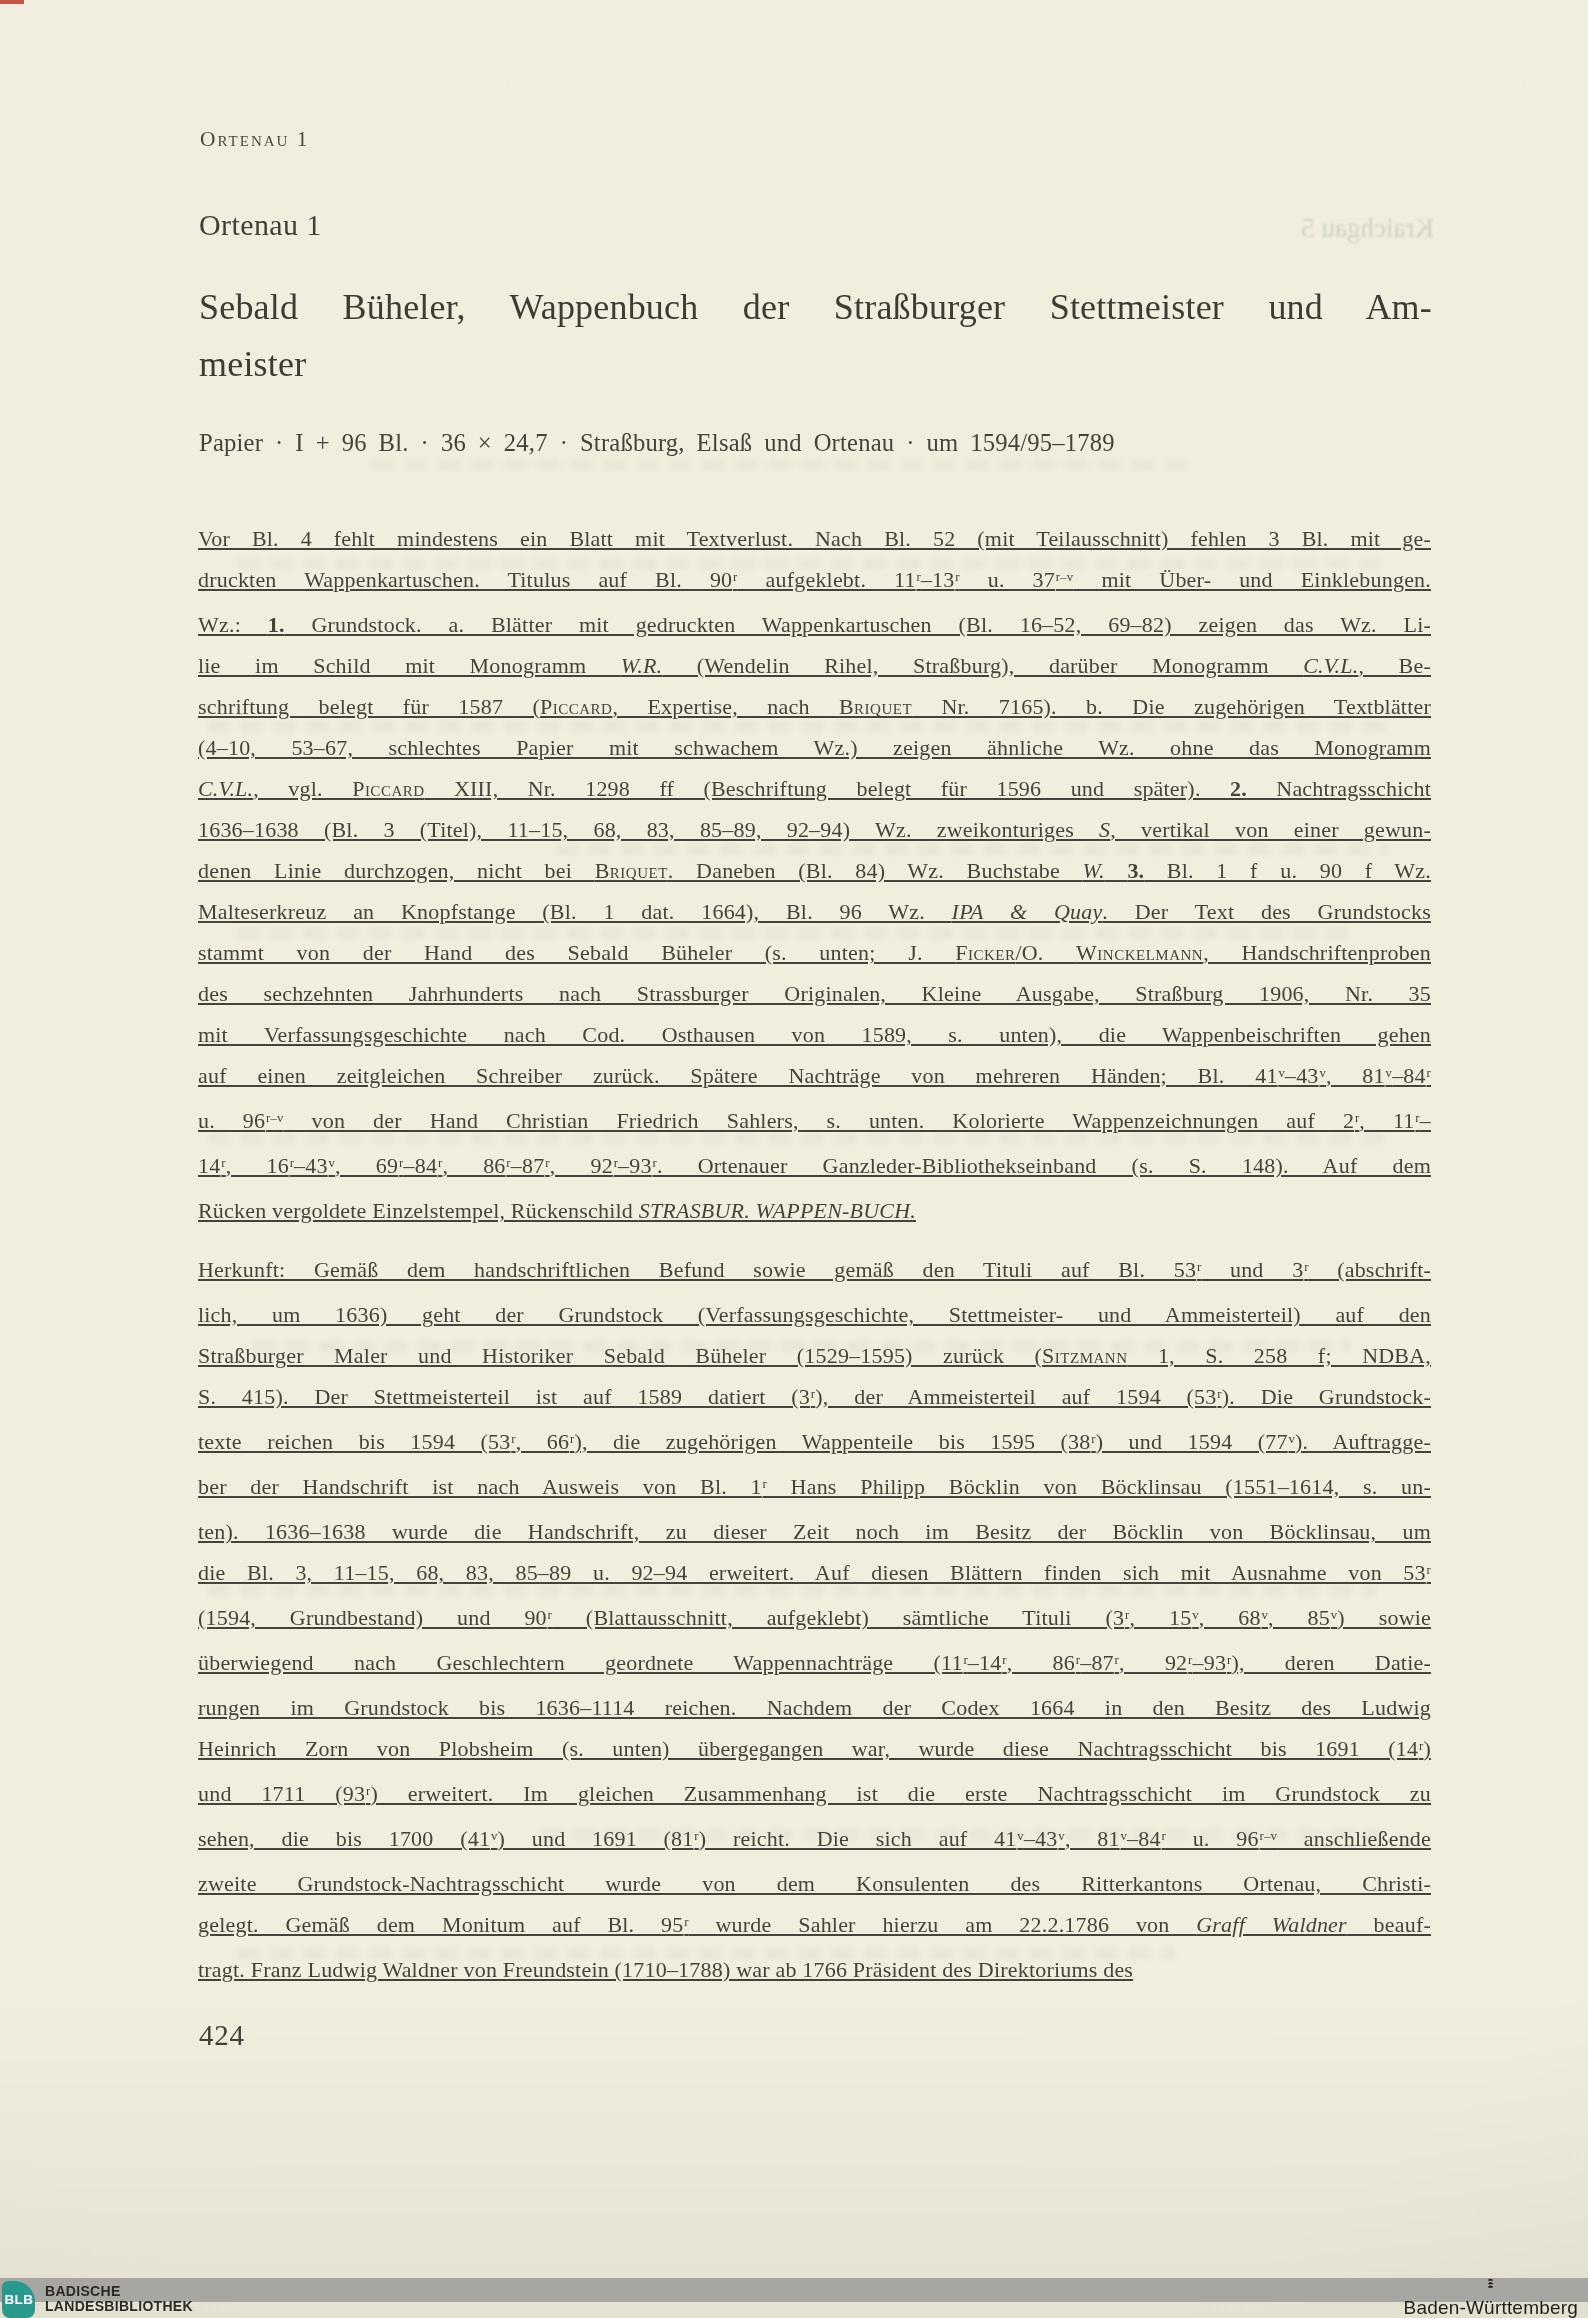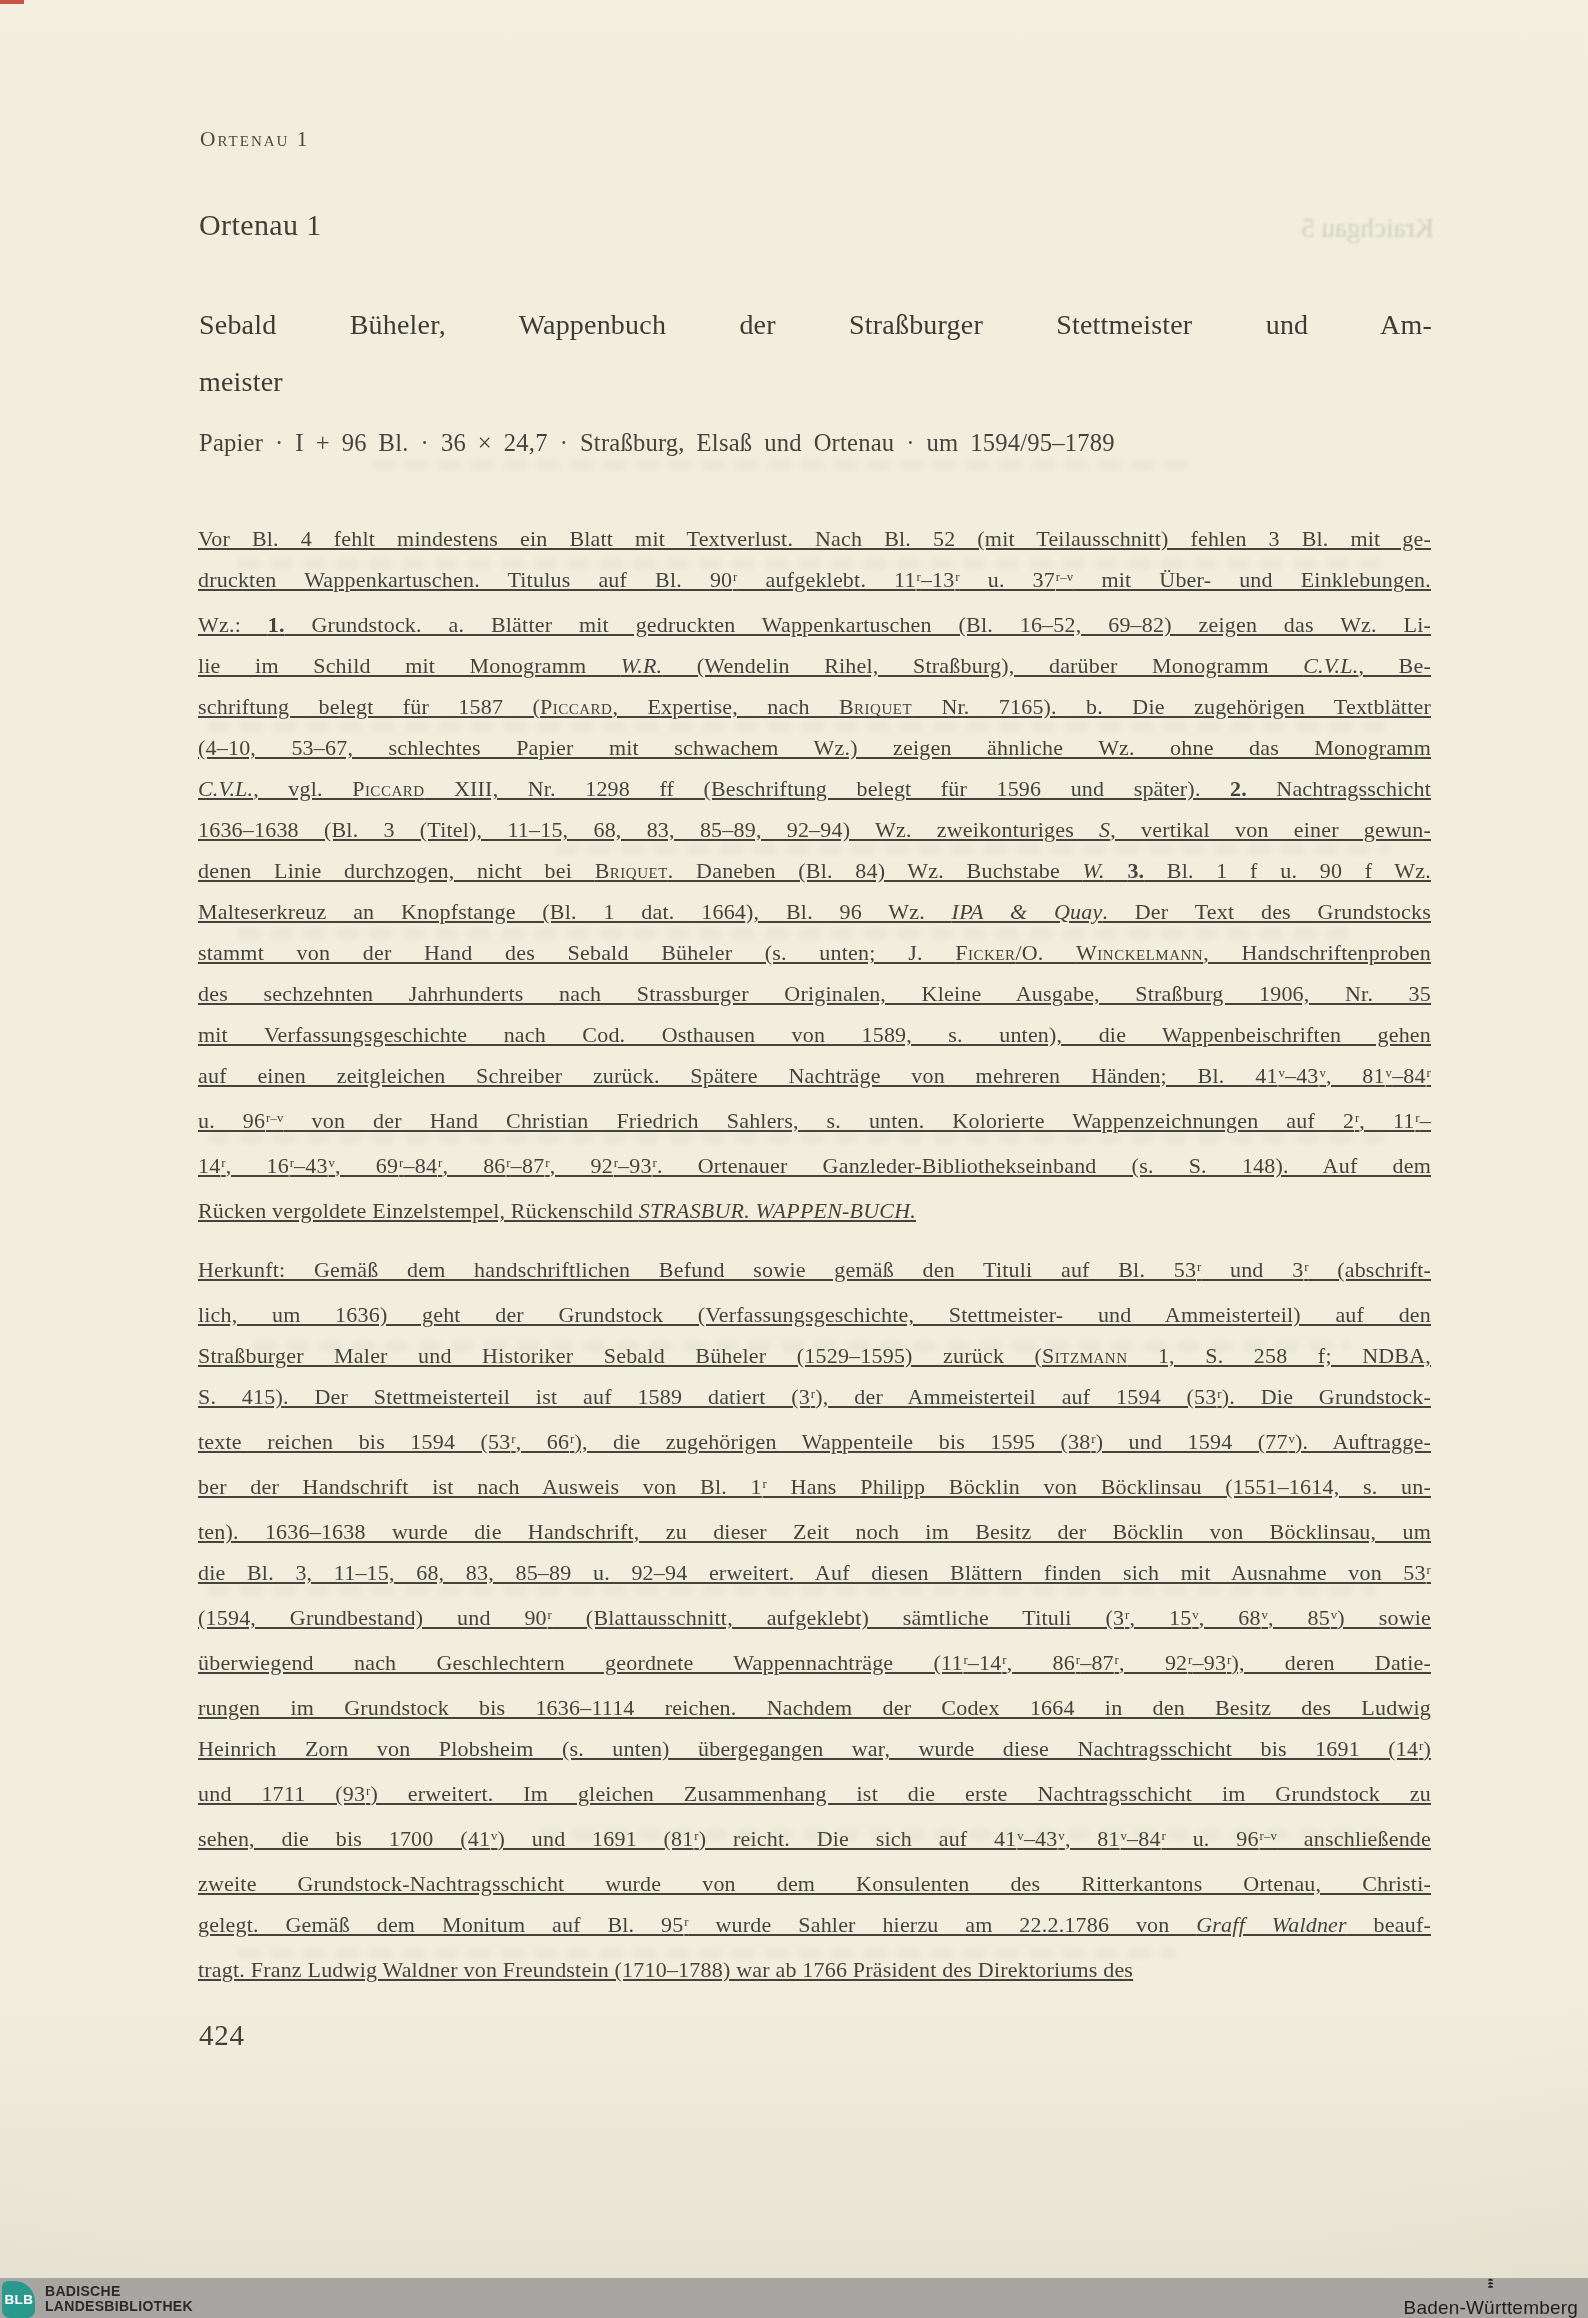--- a/index.html
+++ b/index.html
@@ -19,22 +19,22 @@
   .corner-mark{position:absolute;left:0;top:0;width:24px;height:4px;background:#bf3a2b;opacity:.85;}
   .running-head{
     position:absolute;left:200px;top:127px;
     font-variant:small-caps;font-size:21.4px;letter-spacing:2px;color:#4a4940;
   }
   .heading{
     position:absolute;left:199px;top:208px;
     font-size:30px;color:#403f37;letter-spacing:0.4px;
   }
   .title-block{
-    position:absolute;left:199px;top:296px;width:1233px;
-    font-size:28px;line-height:57px;color:#3d3c34;letter-spacing:0.2px;
+    position:absolute;left:199px;top:279px;width:1233px;
+    font-size:36px;line-height:57px;color:#3d3c34;letter-spacing:0.2px;
   }
   .metadata-line{
     position:absolute;left:199px;top:429px;width:1271px;
     font-size:24.6px;color:#45443c;word-spacing:5.6px;letter-spacing:0.2px;
   }
   .para{
     position:absolute;left:198px;width:1233px;
     font-size:22px;line-height:41px;letter-spacing:0.2px;text-decoration:underline;
   }
   .para-1{top:518px;}
@@ -51,21 +51,21 @@
   .bleed-text{
     position:absolute;left:1227px;top:213px;width:207px;
     font-size:27px;color:#97a095;opacity:0.38;
     transform:scaleX(-1);filter:blur(1.2px);
   }
   .bleed{
     position:absolute;height:11px;filter:blur(2.4px);opacity:.32;pointer-events:none;
     background:repeating-linear-gradient(90deg, rgba(128,136,118,0.22) 0 20.7px, rgba(128,136,118,0.03) 20.7px 33px);
   }
   .footer-bar{
-    position:absolute;left:0;right:0;top:2278px;height:41px;
+    position:absolute;left:0;right:0;top:2278px;height:24px;
     background:#a7a6a2;
     font-family:"Liberation Sans","DejaVu Sans",sans-serif;
   }
   .blb-logo{
     position:absolute;left:2.4px;top:3.2px;width:33px;height:37px;
     background:#28998c;border-radius:6.4px 20.7px 8px 8px;
     display:flex;align-items:center;justify-content:center;
   }
   .blb-logo span{color:#ffffff;font-weight:700;font-size:13.5px;letter-spacing:0.4px;}
   .library-name{

